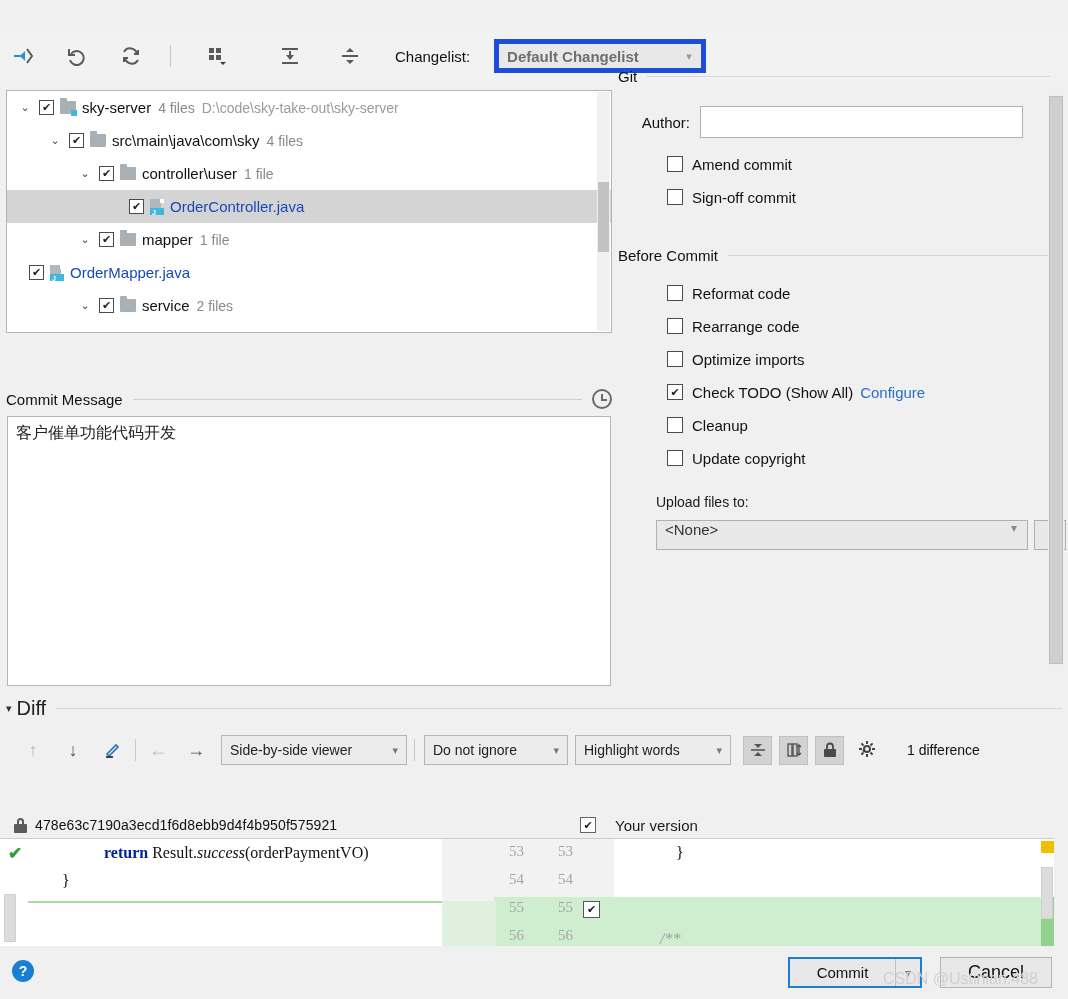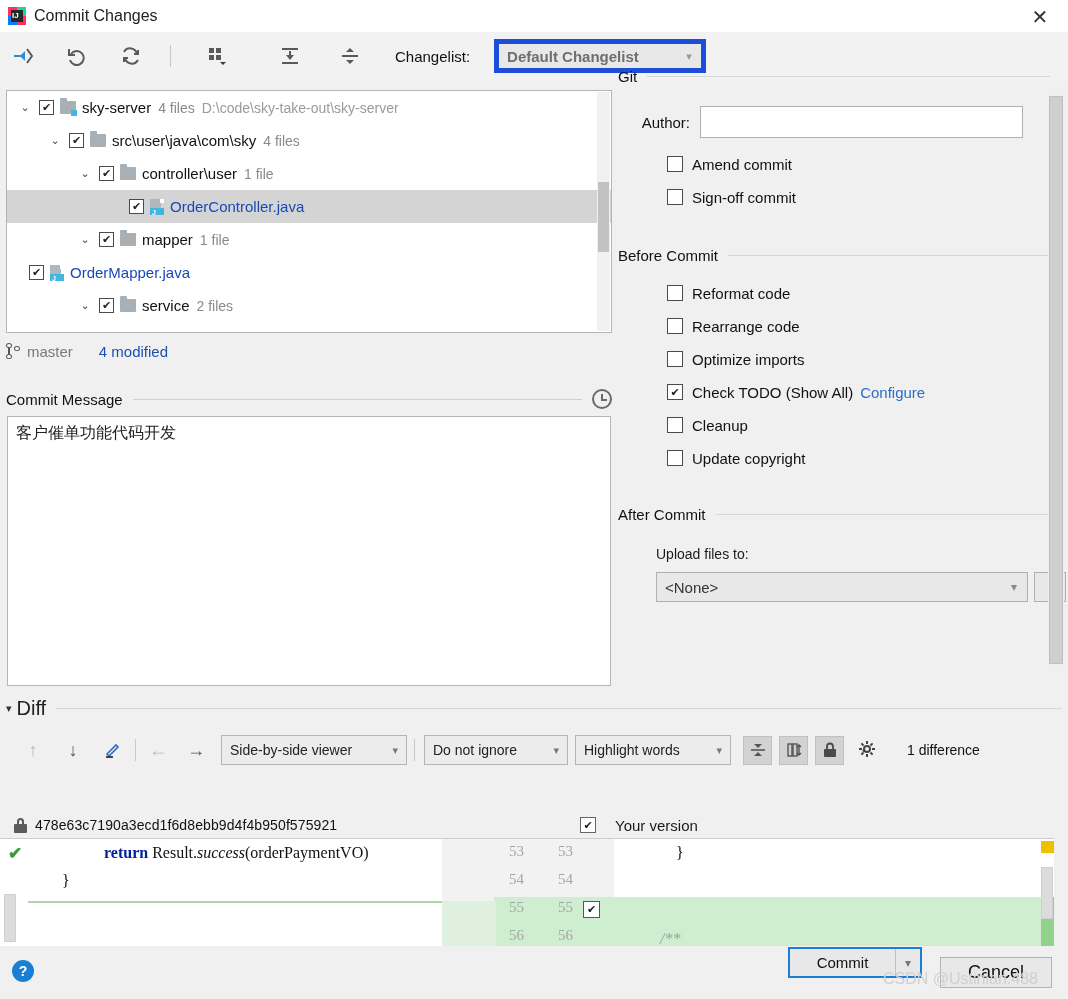--- a/index.html
+++ b/index.html
@@ -123,21 +123,21 @@
     width:323px; height:32px; background:#fff; border:1px solid #b0b0b0;
     box-sizing:border-box;
   }
   .opt-row { display:flex; align-items:center; height:28px; margin-top:5px; padding-left:49px; }
   .opt-row .cbox { width:16px; height:16px; margin-right:9px; }
   .opt-label { font-size:15px; color:#111; }
   .opt-link { color:#2a6fc9; font-size:15px; margin-left:7px; cursor:pointer; }
 
   .combo {
     width:372px; height:30px; background:#e8e8e8; border:1px solid #b0b0b0;
-    display:flex; align-items:center; box-sizing:border-box; cursor:pointer;
+    display:flex; box-sizing:border-box; cursor:pointer;
   }
   .combo .txt { flex:1; padding-left:8px; font-size:15px; color:#333; }
   .combo .arw { width:26px; text-align:center; color:#8a8a8a; font-size:12px;}
   .btn-sq { width:32px; height:30px; background:#e8e8e8; border:1px solid #b0b0b0; box-sizing:border-box; margin-left:6px;}
 
   .rp-scroll { position:absolute; right:4px; top:44px; width:16px; height:580px; background:#efefef;}
   .rp-scroll .thumb { position:absolute; left:1px; top:4px; width:14px; height:568px; background:#cfcfcf; border:1px solid #c0c0c0; box-sizing:border-box;}
 
   
   .diff-header { position:absolute; left:6px; top:698px; width:1056px; height:20px; display:flex; align-items:center;}
@@ -191,53 +191,41 @@
   .grey-hl2 { background:#c6d6c2; }
 
   
   .bottom { position:absolute; left:0; top:946px; width:1068px; height:53px; background:#f0f0f0;}
   .help-ico {
     position:absolute; left:12px; top:14px; width:22px; height:22px; border-radius:50%;
     background:#1a7fd4; color:#fff; font-size:14px; font-weight:bold;
     display:flex; align-items:center; justify-content:center; cursor:pointer;
   }
   .commit-wrap {
-    position:absolute; right:146px; top:1px; height:31px; display:flex;
+    position:absolute; right:146px; top:11px; height:31px; display:flex;
     border:2px solid #1a7fd4; box-sizing:border-box; cursor:pointer; background:#e8e8e8;
   }
   .commit-wrap .main { width:105px; display:flex; align-items:center; justify-content:center; font-size:15px; color:#111;}
   .commit-wrap .split { width:1px; background:#c0c0c0; }
   .commit-wrap .arw { width:24px; display:flex; align-items:center; justify-content:center; color:#777; font-size:12px;}
   .cancel-btn {
     position:absolute; right:16px; top:11px; width:112px; height:31px;
     background:#e8e8e8; border:1px solid #b4b4b4; box-sizing:border-box;
     display:flex; align-items:center; justify-content:center; font-size:18px; color:#111; cursor:pointer;
   }
   .watermark {
     position:absolute; right:30px; top:24px; font-size:16px; color:#d0d0d0;
     pointer-events:none; white-space:nowrap;
   }
 </style>
 </head>
 <body>
 
 <div class="dialog">
 
-  <div class="titlebar">
-    <div class="title-icon">
-      <div class="q1"></div>
-        <div class="q2"></div>
-        <div class="q3"></div>
-        <div class="q4"></div>
-      <div class="inner"></div>
-        <div class="ij">IJ</div>
-    </div>
-    <div class="title-text">Commit Changes</div>
-    <div class="close-btn">✕</div>
-  </div>
 
   <div class="toolbar">
     <div class="tb-icon">
       <svg width="22" height="20" viewBox="0 0 22 20">
           <path d="M2 10h10" stroke="#2a8fd0" stroke-width="2" fill="none"></path>
           <path d="M13 5l-5 5 5 5z" fill="#2a8fd0"></path>
           <path d="M15 3l5 7-5 7" stroke="#5a5a5a" stroke-width="2" fill="none"></path>
         </svg>
     </div>
     <div class="tb-icon">
@@ -293,21 +281,21 @@
           <span class="cbox checked" style="margin-left: 6px;"></span>
           <span class="folder-ico vcs"></span>
           <span class="node-name">sky-server</span>
           <span class="node-meta">4 files</span>
           <span class="node-path">D:\code\sky-take-out\sky-server</span>
         </div>
         <div class="tree-row" style="padding-left: 40px;">
           <span class="twisty">⌄</span>
           <span class="cbox checked" style="margin-left: 6px;"></span>
           <span class="folder-ico"></span>
-          <span class="node-name">src\user\java\com\sky</span>
+          <span class="node-name">src\main\java\com\sky</span>
           <span class="node-meta">4 files</span>
         </div>
         <div class="tree-row" style="padding-left: 70px;">
           <span class="twisty">⌄</span>
           <span class="cbox checked" style="margin-left: 6px;"></span>
           <span class="folder-ico"></span>
           <span class="node-name">controller\user</span>
           <span class="node-meta">1 file</span>
         </div>
         <div class="tree-row selected" style="padding-left: 100px;">
@@ -345,30 +333,20 @@
           <span class="folder-ico"></span>
           <span class="node-name">service</span>
           <span class="node-meta">2 files</span>
         </div>
       </div>
     <div class="tree-scroll">
         <div class="thumb"></div>
       </div>
   </div>
 
-  <div class="branchbar">
-    <div class="branch-ico">
-        <div class="stem"></div>
-        <div class="d1"></div>
-        <div class="d2"></div>
-        <div class="d3"></div>
-      </div>
-    <div class="branch-name">master</div>
-    <div class="mod-count">4 modified</div>
-  </div>
 
   <div class="cm-header">
     <div class="cm-title">Commit Message</div>
     <div class="cm-line"></div>
     <div class="clock-ico"></div>
   </div>
   <div class="cm-box">客户催单功能代码开发</div>
 
   <div class="right-panel">
 
@@ -419,24 +397,20 @@
         <div class="opt-row">
           <span class="cbox"></span>
           <span class="opt-label">Cleanup</span>
         </div>
         <div class="opt-row">
           <span class="cbox"></span>
           <span class="opt-label">Update copyright</span>
         </div>
       </div>
 
-    <div class="sect-header" style="margin-top:32px">
-      <div class="lbl">After Commit</div>
-      <div class="rule"></div>
-    </div>
 
     <div style="margin-top:22px; padding-left:38px">Upload files to:</div>
     <div style="display:flex; margin-top:10px; padding-left:38px">
       <div class="combo">
         <div class="txt">&lt;None&gt;</div>
         <div class="arw">▾</div>
       </div>
       <div class="btn-sq"></div>
     </div>
 

